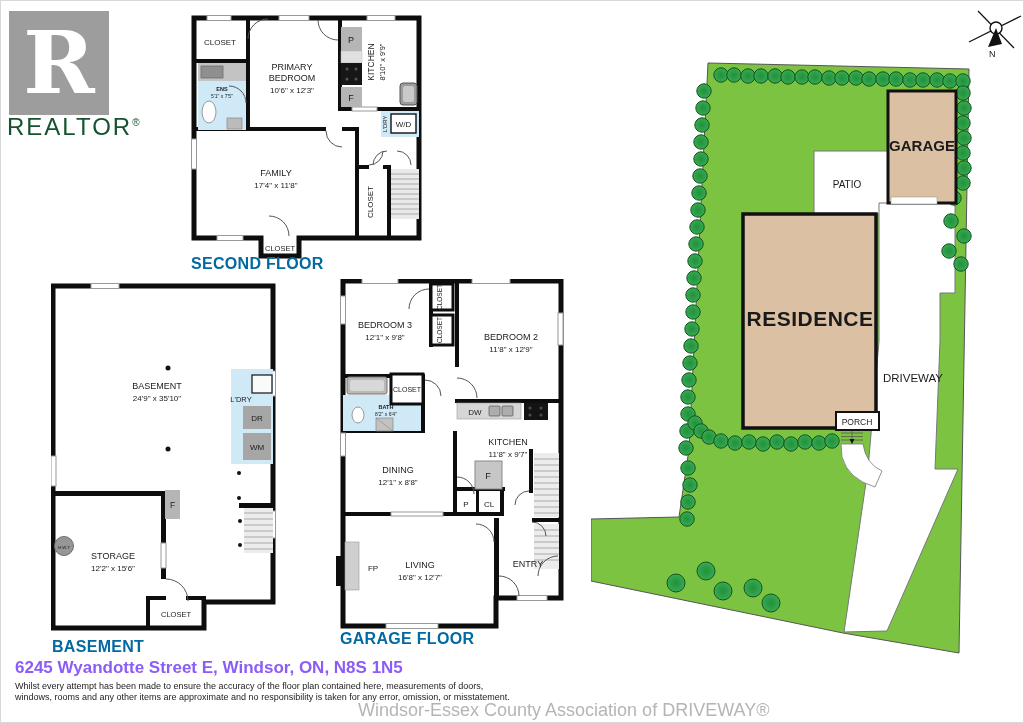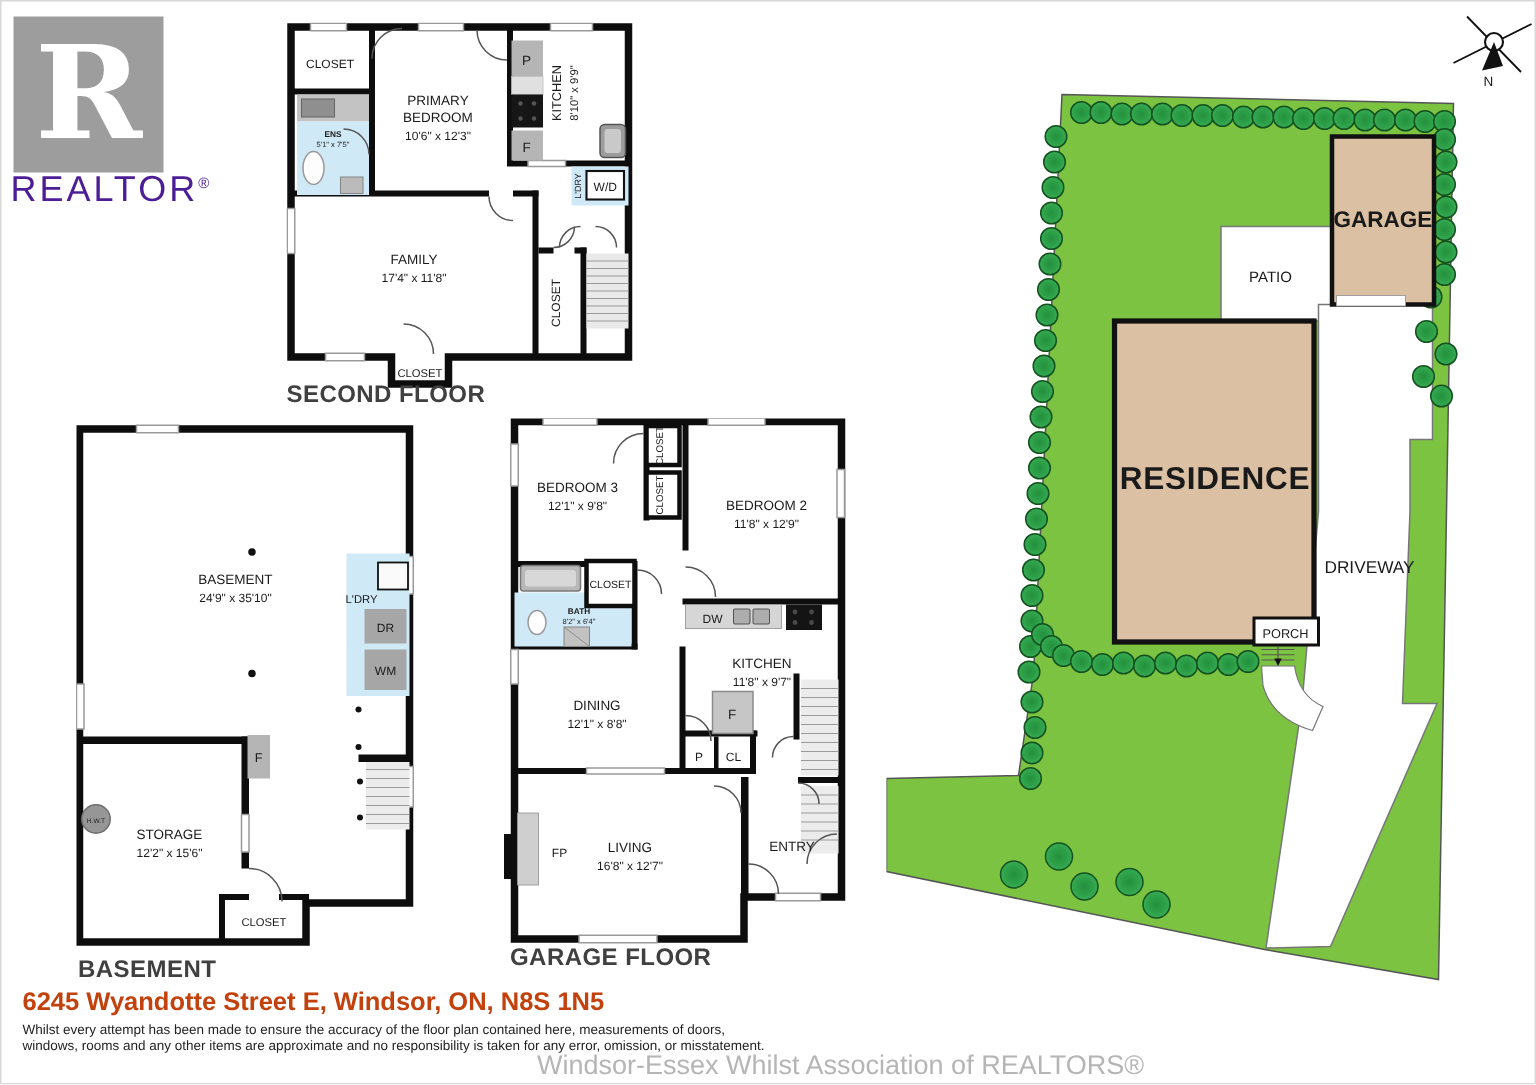--- a/index.html
+++ b/index.html
@@ -2,25 +2,25 @@
 <html><head>
 <meta charset="utf-8">
 <style>
   html,body{margin:0;padding:0;background:#fff;}
   #canvas{position:relative;width:1024px;height:723px;background:#fff;overflow:hidden;
           font-family:"Liberation Sans",sans-serif;border:1px solid #d8d8d8;box-sizing:border-box;}
   .abs{position:absolute;}
   
   #logo-box{left:8px;top:10px;width:100px;height:104px;background:#9d9d9d;display:flex;align-items:center;justify-content:center;}
   #logo-r{color:#fff;font-family:"DejaVu Serif",serif;font-weight:700;font-size:86px;line-height:1;}
-  #logo-word{left:6px;top:112px;color:#4c1d95;font-size:24px;letter-spacing:2px;font-family:"Liberation Sans",sans-serif;}
+  #logo-word{left:6px;top:112px;color:#14532d;font-size:24px;letter-spacing:2px;font-family:"Liberation Sans",sans-serif;}
   #logo-word sup{font-size:10px;}
-  .plan-title{font-weight:700;font-size:16px;color:#404040;letter-spacing:.3px;}
+  .plan-title{font-weight:700;font-size:16px;color:#0369a1;letter-spacing:.3px;}
   
-  #address{left:14px;top:657px;font-size:17px;font-weight:700;color:#c2410c;}
+  #address{left:14px;top:657px;font-size:17px;font-weight:700;color:#8b5cf6;}
   .disc{left:14px;font-size:9px;color:#232323;}
   #watermark{left:357px;top:699px;font-size:18px;color:#b5b5b5;}
   svg text{font-family:"Liberation Sans",sans-serif;fill:#1a1a1a;}
 </style>
 </head>
 <body>
 
 <div id="canvas">
 
   <div class="abs" id="logo-box">
@@ -425,15 +425,15 @@
     <line x1="5" y1="38" x2="57" y2="12" stroke="#111" stroke-width="1.2"></line>
     <line x1="14" y1="7" x2="50" y2="44" stroke="#111" stroke-width="1.2"></line>
     <circle cx="32" cy="24" r="6" fill="#fff" stroke="#111" stroke-width="1.4"></circle>
     <polygon points="32,24 24,43 38,40" fill="#111"></polygon>
     <text x="25" y="53" font-size="9">N</text>
   </svg>
 
   <div class="abs" id="address">6245 Wyandotte Street E, Windsor, ON, N8S 1N5</div>
   <div class="abs disc" style="top:680px">Whilst every attempt has been made to ensure the accuracy of the floor plan contained here, measurements of doors,</div>
   <div class="abs disc" style="top:691px">windows, rooms and any other items are approximate and no responsibility is taken for any error, omission, or misstatement.</div>
-  <div class="abs" id="watermark">Windsor-Essex Whilst Association of REALTORS®</div>
+  <div class="abs" id="watermark">Windsor-Essex County Association of DRIVEWAY®</div>
 
 </div>
 
 </body></html>

